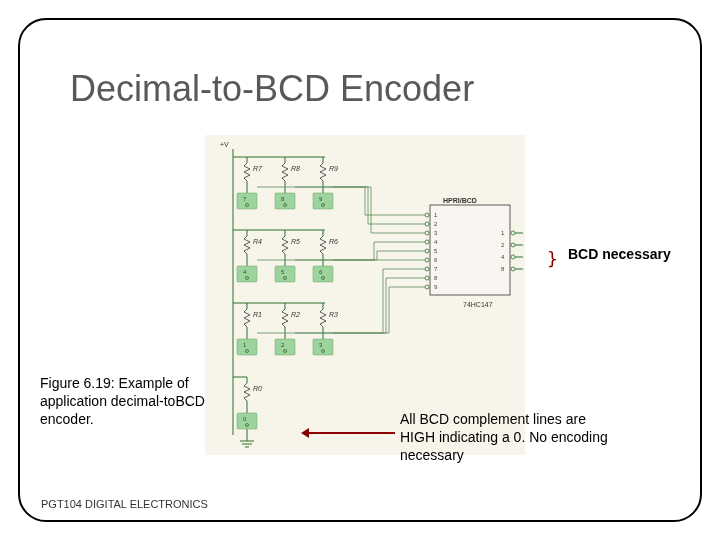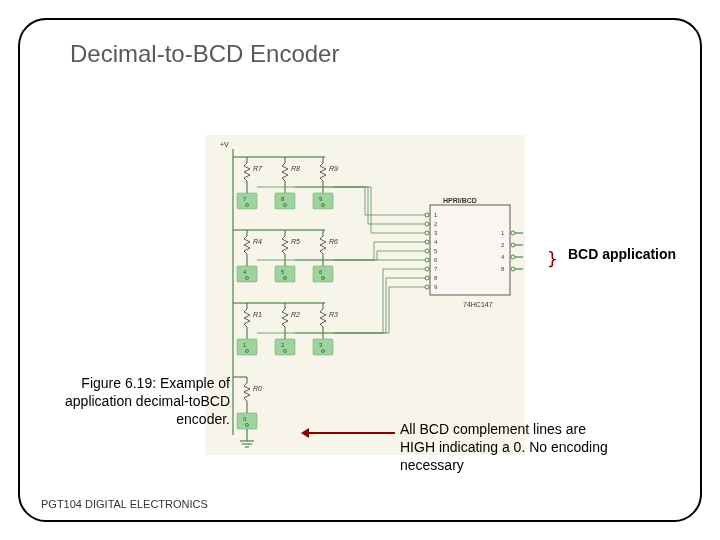--- a/index.html
+++ b/index.html
@@ -16,23 +16,23 @@
     position: absolute;
     top: 18px;
     left: 18px;
     right: 18px;
     bottom: 18px;
     border: 2px solid #000;
     border-radius: 28px;
   }
   .title {
     position: absolute;
-    top: 40px;
+    top: 68px;
     left: 70px;
-    font-size: 24px;
+    font-size: 36px;
     color: #595959;
     font-weight: normal;
   }
   .diagram {
     position: absolute;
     top: 135px;
     left: 205px;
     width: 320px;
     height: 320px;
   }
@@ -51,26 +51,26 @@
     font-size: 18px;
     color: #8b0000;
     font-family: monospace;
   }
   .caption {
     position: absolute;
     top: 374px;
     left: 40px;
     width: 190px;
     font-size: 14px;
-    text-align: right;
+    text-align: left;
     line-height: 1.3;
   }
   .annotation {
     position: absolute;
-    top: 420px;
+    top: 410px;
     left: 400px;
     width: 220px;
     font-size: 14px;
     line-height: 1.3;
   }
   .arrow {
     position: absolute;
     top: 432px;
     left: 307px;
     width: 88px;
@@ -281,20 +281,20 @@
     <path class="wire-thin" d="M52 125 H169 V107 H220"></path>
     <path class="wire-thin" d="M90 125 H172 V116 H220"></path>
     <path class="wire-thin" d="M128 125 H175 V125 H220"></path>
     <path class="wire-thin" d="M52 198 H178 V134 H220"></path>
     <path class="wire-thin" d="M90 198 H181 V143 H220"></path>
     <path class="wire-thin" d="M128 198 H184 V152 H220"></path>
   </g>
 </svg>
 
 <div class="bcd-bracket">}</div>
-<div class="bcd-label">BCD application</div>
+<div class="bcd-label">BCD necessary</div>
 
 <div class="caption">Figure 6.19: Example of application decimal-to­BCD encoder.</div>
 
 <div class="arrow"></div>
 <div class="annotation">All BCD complement lines are HIGH indicating a 0. No encoding necessary</div>
 
 <div class="footer">PGT104 DIGITAL ELECTRONICS</div>
 
 </body></html>

